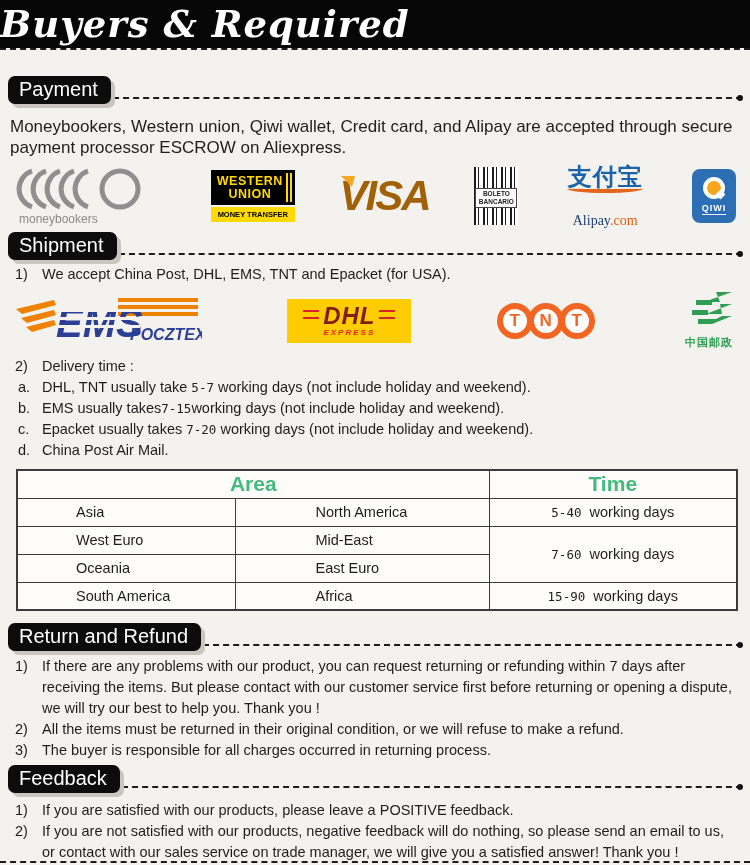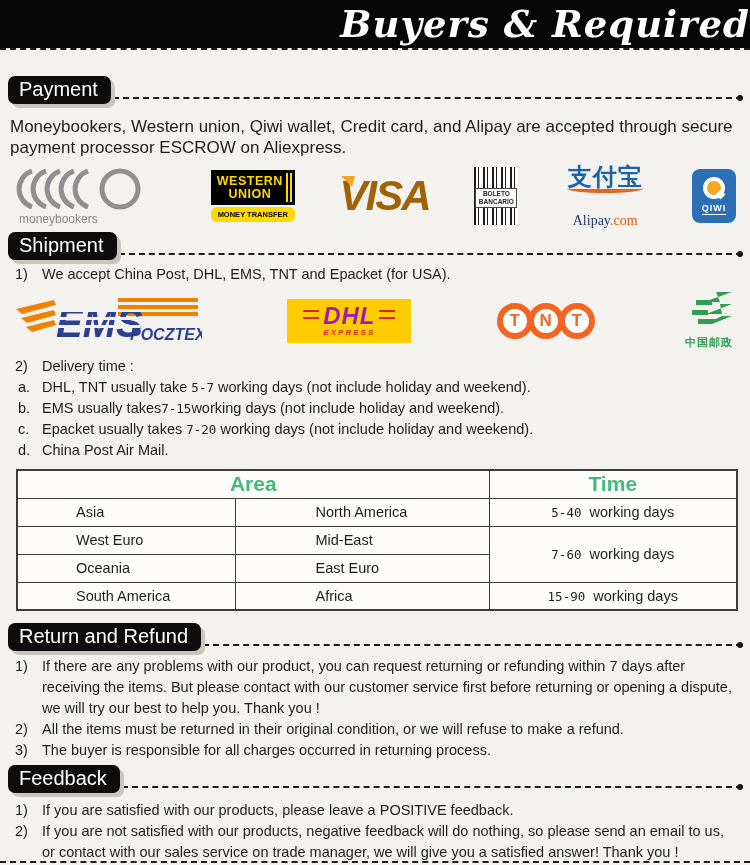--- a/index.html
+++ b/index.html
@@ -3,21 +3,21 @@
 <meta charset="utf-8">
 <style>
   * { margin:0; padding:0; box-sizing:border-box; }
   html,body { width:750px; }
   body {
     height:865px; position:relative; overflow:hidden;
     background:#f4f2ee; color:#1e1e1e;
     font-family:"Liberation Sans", sans-serif;
   }
   
-  .banner { height:48px; background:#060606; display:flex; align-items:center; justify-content:flex-end; }
+  .banner { height:48px; background:#060606; display:flex; align-items:center; justify-content:flex-start; }
   .banner-title {
     color:#fff; font-family:"DejaVu Serif", serif; font-style:italic; font-weight:bold;
     font-size:37px; letter-spacing:1px;
   }
   .top-sep { border-top:2px dashed #1b1b1b; }
   
   .section-head { display:flex; align-items:flex-end; margin:0 6px 0 8px; }
   .badge {
     position:relative; z-index:1; background:#0c0c0c; color:#fff;
     font-size:20px; line-height:24px; padding:1px 13px 3px 11px;
@@ -46,21 +46,21 @@
   .pay-logos { margin:8px 14px 0 16px; height:60px; }
   .ship-logos { margin:8px 12px 8px 14px; height:55px; }
   
   .mb { text-align:left; }
   .mb-text { color:#8a8a8a; font-size:12px; margin-top:-7px; padding-left:3px; }
   
   .wu { width:84px; }
   .wu-top { position:relative; background:#000; color:#ffd900; font-weight:bold; font-size:12.5px; line-height:13px; text-align:center; padding:5px 10px 4px 4px; letter-spacing:0.5px; }
   .wu-top::after { content:""; position:absolute; right:2px; top:3px; bottom:3px; width:7px;
     background:repeating-linear-gradient(90deg,#ffd900 0 2px,#000 2px 4px); }
-  .wu-bottom { background:#ffd900; color:#000; font-weight:bold; font-size:7.5px; text-align:center; padding:3px 0; margin-top:2px;border-radius:6px; }
+  .wu-bottom { background:#ffd900; color:#000; font-weight:bold; font-size:7.5px; text-align:center; padding:3px 0; margin-top:2px; }
   
   .visa { position:relative; font-weight:bold; font-style:italic; font-size:42px; line-height:44px; color:#a16207; letter-spacing:-2px; }
   .visa-flag { position:absolute; left:1px; top:2px; width:0; height:0;
     border-left:11px solid transparent; border-right:3px solid transparent; border-top:11px solid #f5a623; }
   
   .boleto { position:relative; width:44px; height:58px;
     background:repeating-linear-gradient(90deg,#1c1c1c 0 2px,#fdfdfd 2px 4px,#1c1c1c 4px 5px,#fdfdfd 5px 9px); }
   .boleto-label { position:absolute; left:1px; right:1px; top:21px; background:#fff; border:1px solid #444;
     font-size:6.5px; line-height:8px; font-weight:bold; text-align:center; padding:1px 0; color:#222; }
   
@@ -71,21 +71,21 @@
   .alipay-en .dotcom { color:#e8590c; }
   
   .qiwi { width:44px; height:54px; background:#2d6fb4; border-radius:8px; display:flex; flex-direction:column; align-items:center; justify-content:center; }
   .qiwi-q { width:22px; height:22px; border-radius:50%; border:4px solid #fff; position:relative; background:#f8a51b; }
   .qiwi-q::after { content:""; position:absolute; right:-3px; bottom:-3px; width:7px; height:7px; background:#fff; transform:rotate(45deg); }
   .qiwi-text { color:#fff; font-weight:bold; font-size:9px; letter-spacing:1px; margin-top:4px; border-bottom:1px solid #fff; padding-bottom:1px; }
   
   .dhl { width:124px; height:44px; background:#ffcc00; display:flex; flex-direction:column; align-items:center; justify-content:center; }
   .dhl-row { display:flex; align-items:center; gap:4px; }
   .dhl-dash { width:16px; height:12px; background:repeating-linear-gradient(#d8232a 0 2.5px, transparent 2.5px 7px); }
-  .dhl-name { color:#a21caf; font-weight:bold; font-style:italic; font-size:24px; line-height:22px; letter-spacing:1px; }
+  .dhl-name { color:#7f1d1d; font-weight:bold; font-style:italic; font-size:24px; line-height:22px; letter-spacing:1px; }
   .dhl-sub { color:#d8232a; font-style:italic; font-size:8px; font-weight:bold; letter-spacing:2px; margin-top:1px; }
   
   .tnt { display:flex; }
   .tnt-c { width:36px; height:36px; border:6px solid #f26522; border-radius:50%; background:#fff;
     display:flex; align-items:center; justify-content:center; color:#f26522; font-weight:bold; font-size:17px; margin-left:-5px; }
   .tnt-c:first-child { margin-left:0; }
   
   .cpost { text-align:center; width:58px; }
   .cpost-text { color:#2f9e53; font-weight:bold; font-size:11px; letter-spacing:1px; margin-top:1px; }
   

